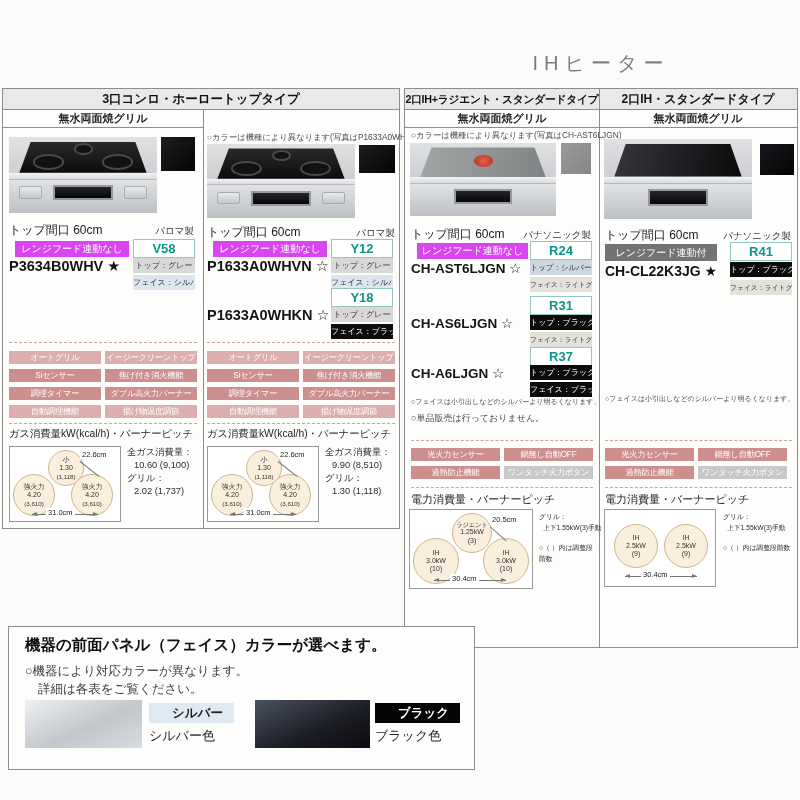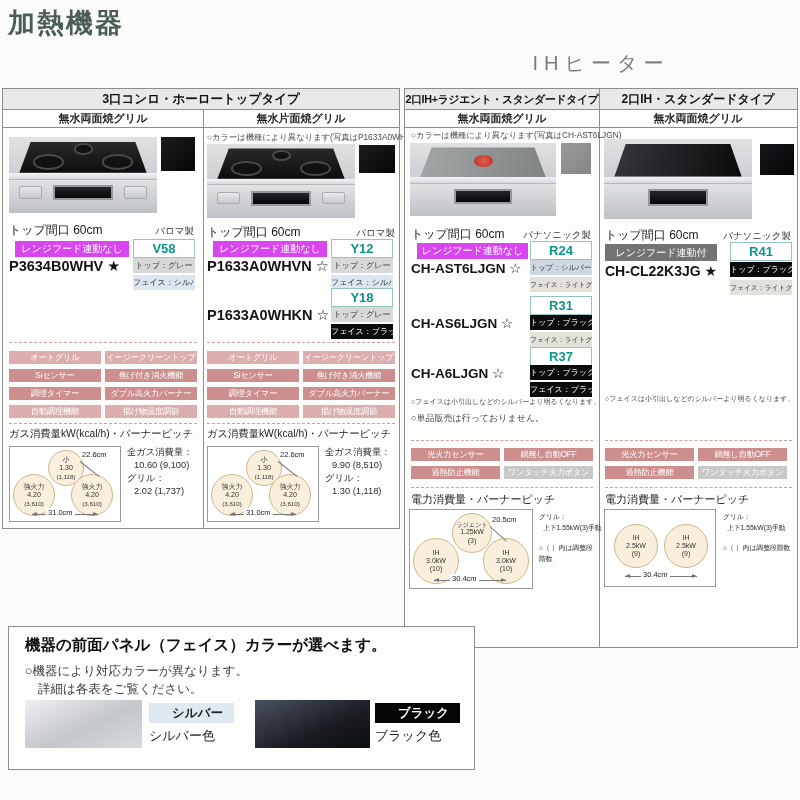--- a/index.html
+++ b/index.html
@@ -78,27 +78,25 @@
   .cbadge { height:20px; line-height:20px; text-align:center; font-size:12.5px; font-weight:bold;padding-left:12px; }
   .cb-silver { background:#dfe9f2; color:#222; }
   .cb-black { background:#050505; color:#fff; }
   .clabel { font-size:13px; color:#222; white-space:nowrap; }
 </style>
 </head>
 <body>
 
 <div class="screen">
 
-  <div class="abs page-title">加熱機器</div>
   <div class="abs sec-title" style="left:404px;width:394px">IHヒーター</div>
 
   <div class="abs tbl" style="left:2px;top:88px;width:398px;height:441px">
     <div class="abs th1" style="left:0;right:0;top:0">3口コンロ・ホーロートップタイプ</div>
     <div class="abs th2" style="left:0;top:21px;width:200px">無水両面焼グリル</div>
-    <div class="abs th2" style="left:200px;top:21px;right:0">無水片面焼グリル</div>
     <div class="abs vdiv" style="left:200px;top:21px;bottom:0"></div>
 
     <div class="abs prod" style="left:6px;top:48px;width:148px;height:76px">
       <div class="backwall"></div>
       <div class="cooktop ct-gas">
         <span class="bnr bl"></span>
         <span class="bnr bc"></span>
         <span class="bnr br"></span>
       </div>
       <div class="band"></div>

